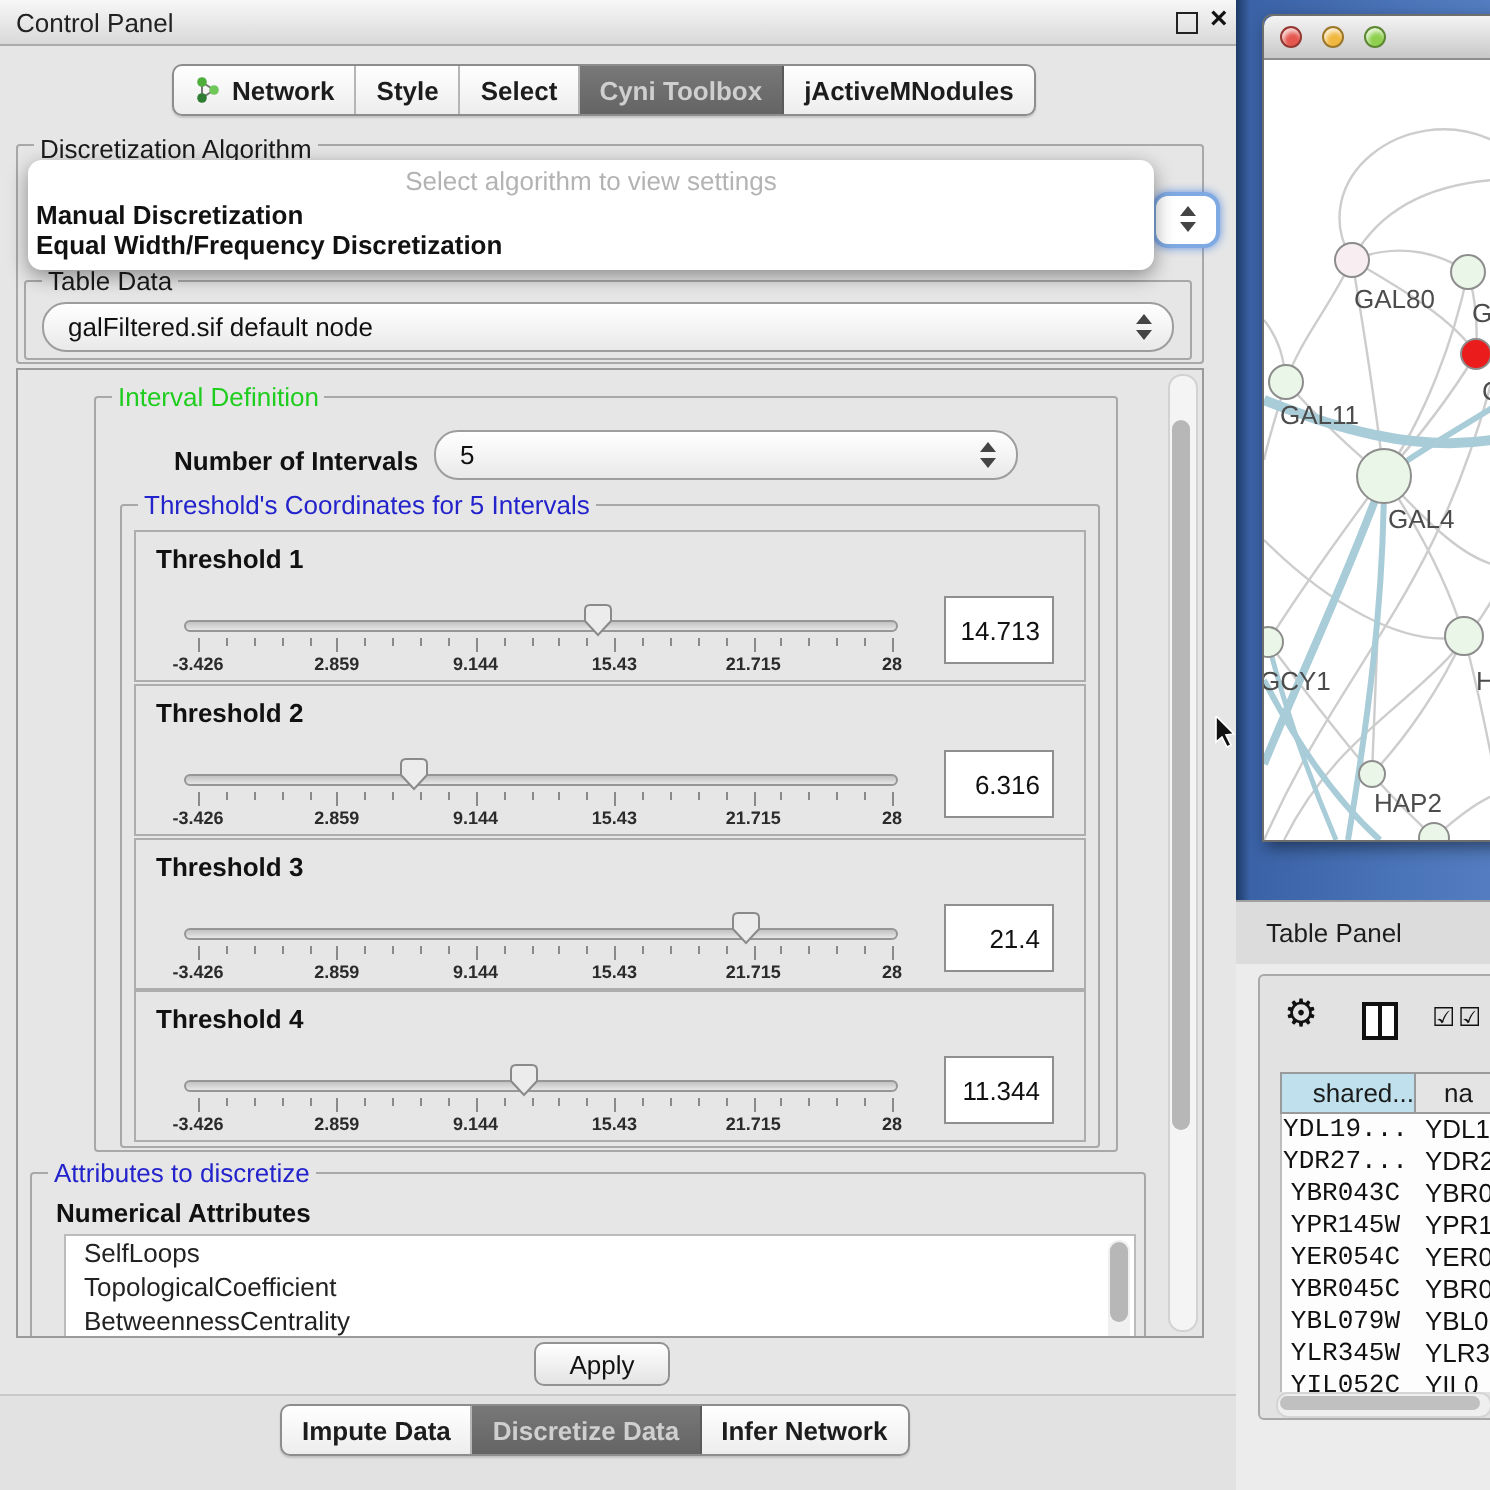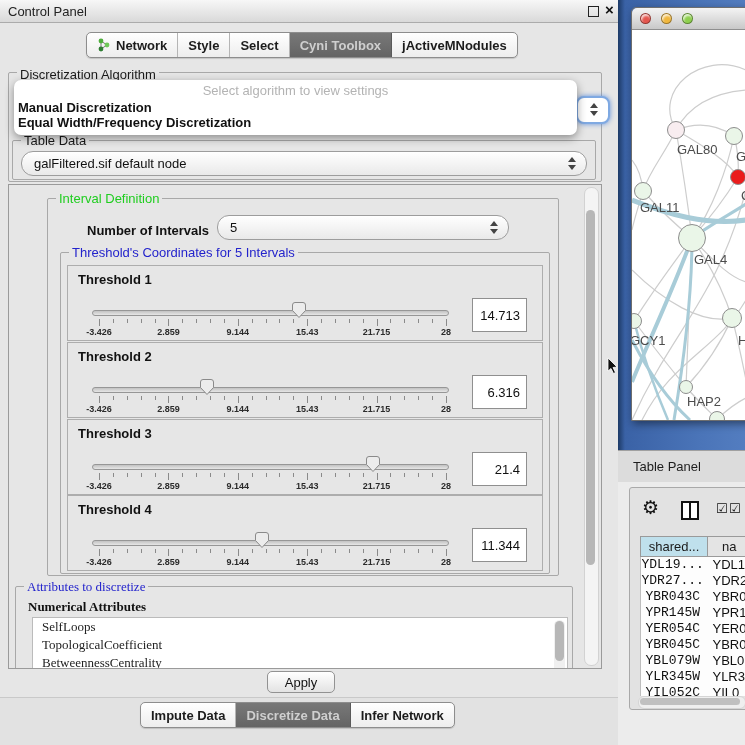--- a/index.html
+++ b/index.html
@@ -72,21 +72,21 @@
   .track{position:absolute;left:24px;top:44px;width:355px;height:4px;border:1px solid #969696;border-radius:3px;
     background:linear-gradient(#c2c2c2,#e6e6e6);}
   .ticks{position:absolute;left:0;top:0;width:100%;height:100%;}
   .tick{position:absolute;top:53px;width:1px;height:4px;background:#8a8a8a;}
   .tick.major{height:7px;}
   .tick-labels span{position:absolute;top:61px;transform:translateX(-50%);font-size:9px;font-weight:bold;color:#2b2b2b;}
   .thumb{position:absolute;top:35px;width:16px;height:18px;}
   .t-value{position:absolute;left:404px;top:32px;width:55px;height:34px;box-sizing:border-box;border:1px solid #8f8f8f;
     background:#fff;font-family:"Liberation Sans",sans-serif;font-size:13px;text-align:right;padding-right:6px;color:#111;}
 
-  #attrGroup{left:6px;top:401px;width:556px;height:90px;font-family:Liberation Serif, serif;}
+  #attrGroup{left:6px;top:401px;width:556px;height:90px;}
   .attrHeading{position:absolute;left:12px;top:12px;font-size:13px;font-weight:bold;color:#111;}
   #attrList{position:absolute;left:16px;top:30px;width:534px;height:60px;background:#fff;border:1px solid #bbb;overflow:hidden;}
   .list-item{font-size:13px;color:#222;padding:1px 0 1px 9px;white-space:nowrap;}
   .list-vscroll{position:absolute;right:2px;top:2px;width:11px;height:54px;background:#f0f0f0;border-radius:6px;}
   .list-vthumb{position:absolute;left:1px;top:1px;width:9px;height:40px;background:#b7b7b7;border-radius:5px;}
 
   #applyBtn{position:absolute;left:267px;top:671px;width:68px;height:22px;border:1px solid #929292;border-radius:5px;
     background:linear-gradient(#ffffff,#e3e3e3);font-family:"Liberation Sans",sans-serif;font-size:13px;color:#111;}
   #bottomStrip{position:absolute;left:0;top:697px;width:618px;height:48px;background:#e2e2e2;border-top:1px solid #c9c9c9;}
 
@@ -110,21 +110,21 @@
     border-top:1px solid #a0a0a0;border-bottom:1px solid #bdbdbd;}
   #tablePanelBar span{position:absolute;left:15px;top:8px;font-size:13px;color:#1d1d1d;}
   #tableArea{position:absolute;left:618px;top:482px;width:127px;height:263px;background:#ececec;}
   #tableWin{position:absolute;left:11px;top:5px;width:120px;height:221px;background:#e2e2e2;border:1px solid #a9a9a9;border-radius:3px;}
   .gear{position:absolute;left:12px;top:8px;font-size:19px;color:#111;}
   .colsIcon{position:absolute;left:51px;top:13px;width:14px;height:15px;border:2px solid #111;background:#fff;}
   .colsIcon:after{content:"";position:absolute;left:6px;top:0;width:2px;height:15px;background:#111;}
   .cb{position:absolute;top:13px;font-size:13px;color:#111;}
   .cb1{left:86px;} .cb2{left:99px;}
   .tHeader{position:absolute;left:10px;top:48px;height:21px;display:flex;}
-  .th{box-sizing:border-box;border:1px solid #9a9a9a;font-size:13px;color:#1a1a1a;text-align:center;line-height:19px;overflow:hidden;}
+  .th{box-sizing:border-box;border:1px solid #9a9a9a;font-size:13px;color:#1a1a1a;text-align:right;line-height:19px;overflow:hidden;}
   .th.c1{width:68px;background:var(--header-blue);}
   .th.c2{width:52px;background:#e4e4e4;border-left:none;text-align:left;padding-left:14px;}
   #tBody{position:absolute;left:10px;top:69px;width:120px;height:139px;background:#fdfdfd;border-left:1px solid #bdbdbd;overflow:hidden;}
   .tRow{display:flex;height:16px;line-height:16px;font-size:13px;color:#111;}
   .tRow .c1{width:68px;text-align:center;overflow:hidden;white-space:nowrap;font-family:Liberation Mono, monospace;}
   .tRow .c2{width:52px;padding-left:8px;overflow:hidden;white-space:nowrap;}
   .hscroll{position:absolute;left:8px;top:208px;width:106px;height:11px;background:#efefef;border:1px solid #d5d5d5;border-radius:6px;}
   .hthumb{position:absolute;left:1px;top:1px;width:100px;height:7px;background:#c0c0c0;border-radius:4px;}
 
   #cursor{position:absolute;left:607px;top:358px;z-index:40;}

